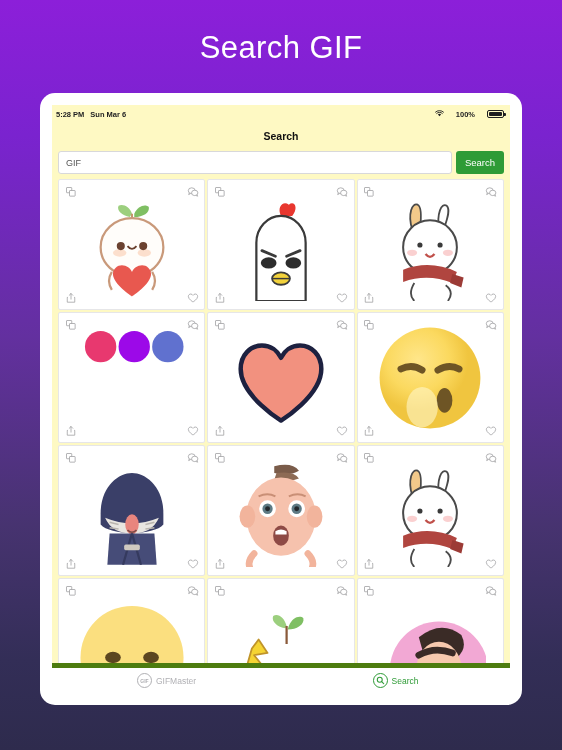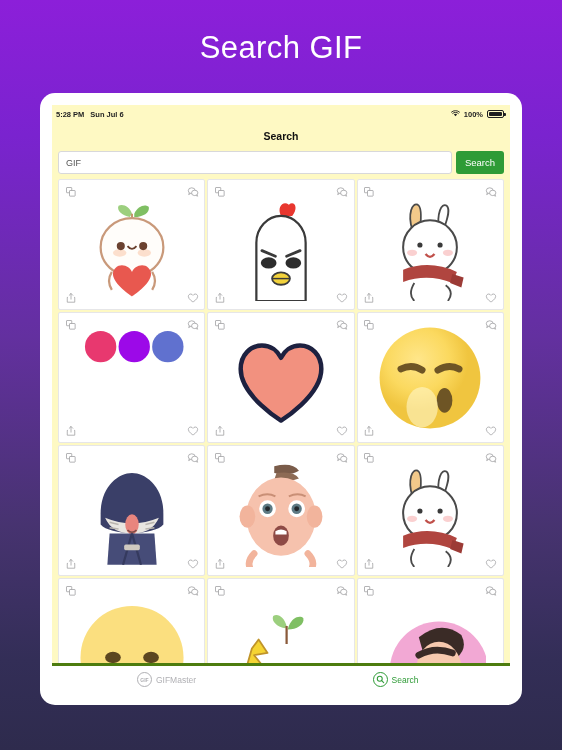--- a/index.html
+++ b/index.html
@@ -51,21 +51,21 @@
     height: 18px;
     flex: none;
     display: flex;
     align-items: center;
     padding: 0 6px 0 4px;
     font-size: 7.5px;
     color: #1d1d1f;
     font-weight: 600;
   }
   .sb-left { display: flex; gap: 6px; align-items: center; }
-  .sb-right { margin-left: auto; display: flex; gap: 4px; align-items: center; }
+  .sb-right { margin-left: auto; display: flex; gap: 12px; align-items: center; }
   .wifi-icon { display: block; }
   .battery {
     width: 17px; height: 7.5px;
     border: 1px solid #1d1d1f;
     border-radius: 2px;
     position: relative;
     padding: 1px;
   }
   .battery::after {
     content: "";
@@ -159,21 +159,21 @@
   .c-tl { left: 5px;  top: 5px; }
   .c-tr { right: 5px; top: 5px; }
   .c-bl { left: 5px;  bottom: 5px; }
   .c-br { right: 5px; bottom: 5px; }
   .corner svg { display: block; }
 
   
   .tabbar {
     flex: none;
     height: 30px;
-    border-top: 3px solid #4d7c0f;
+    border-top: 5px solid #4d7c0f;
     display: flex;
     align-items: center;
     background: #fff;
   }
   .tab {
     flex: 1;
     display: flex;
     align-items: center;
     justify-content: center;
     gap: 4px;
@@ -196,21 +196,21 @@
 <body>
 
 <div class="page-title">Search GIF</div>
 
 <div class="device">
   <div class="screen">
 
     <div class="statusbar">
       <div class="sb-left">
         <span>5:28 PM</span>
-        <span>Sun Jul 6</span>
+        <span>Sun Mar 6</span>
       </div>
       <div class="sb-right">
         <span class="wifi-icon">
           <svg width="9" height="7" viewBox="0 0 9 7">
             <path d="M4.5 6.2 L2.9 4.5 a2.3 2.3 0 0 1 3.2 0 Z" fill="#1d1d1f"></path>
             <path d="M1.7 3.4 a4 4 0 0 1 5.6 0" stroke="#1d1d1f" stroke-width="0.9" fill="none" stroke-linecap="round"></path>
             <path d="M0.5 2.1 a5.8 5.8 0 0 1 8 0" stroke="#1d1d1f" stroke-width="0.9" fill="none" stroke-linecap="round"></path>
           </svg>
         </span>
         <span>100%</span>

